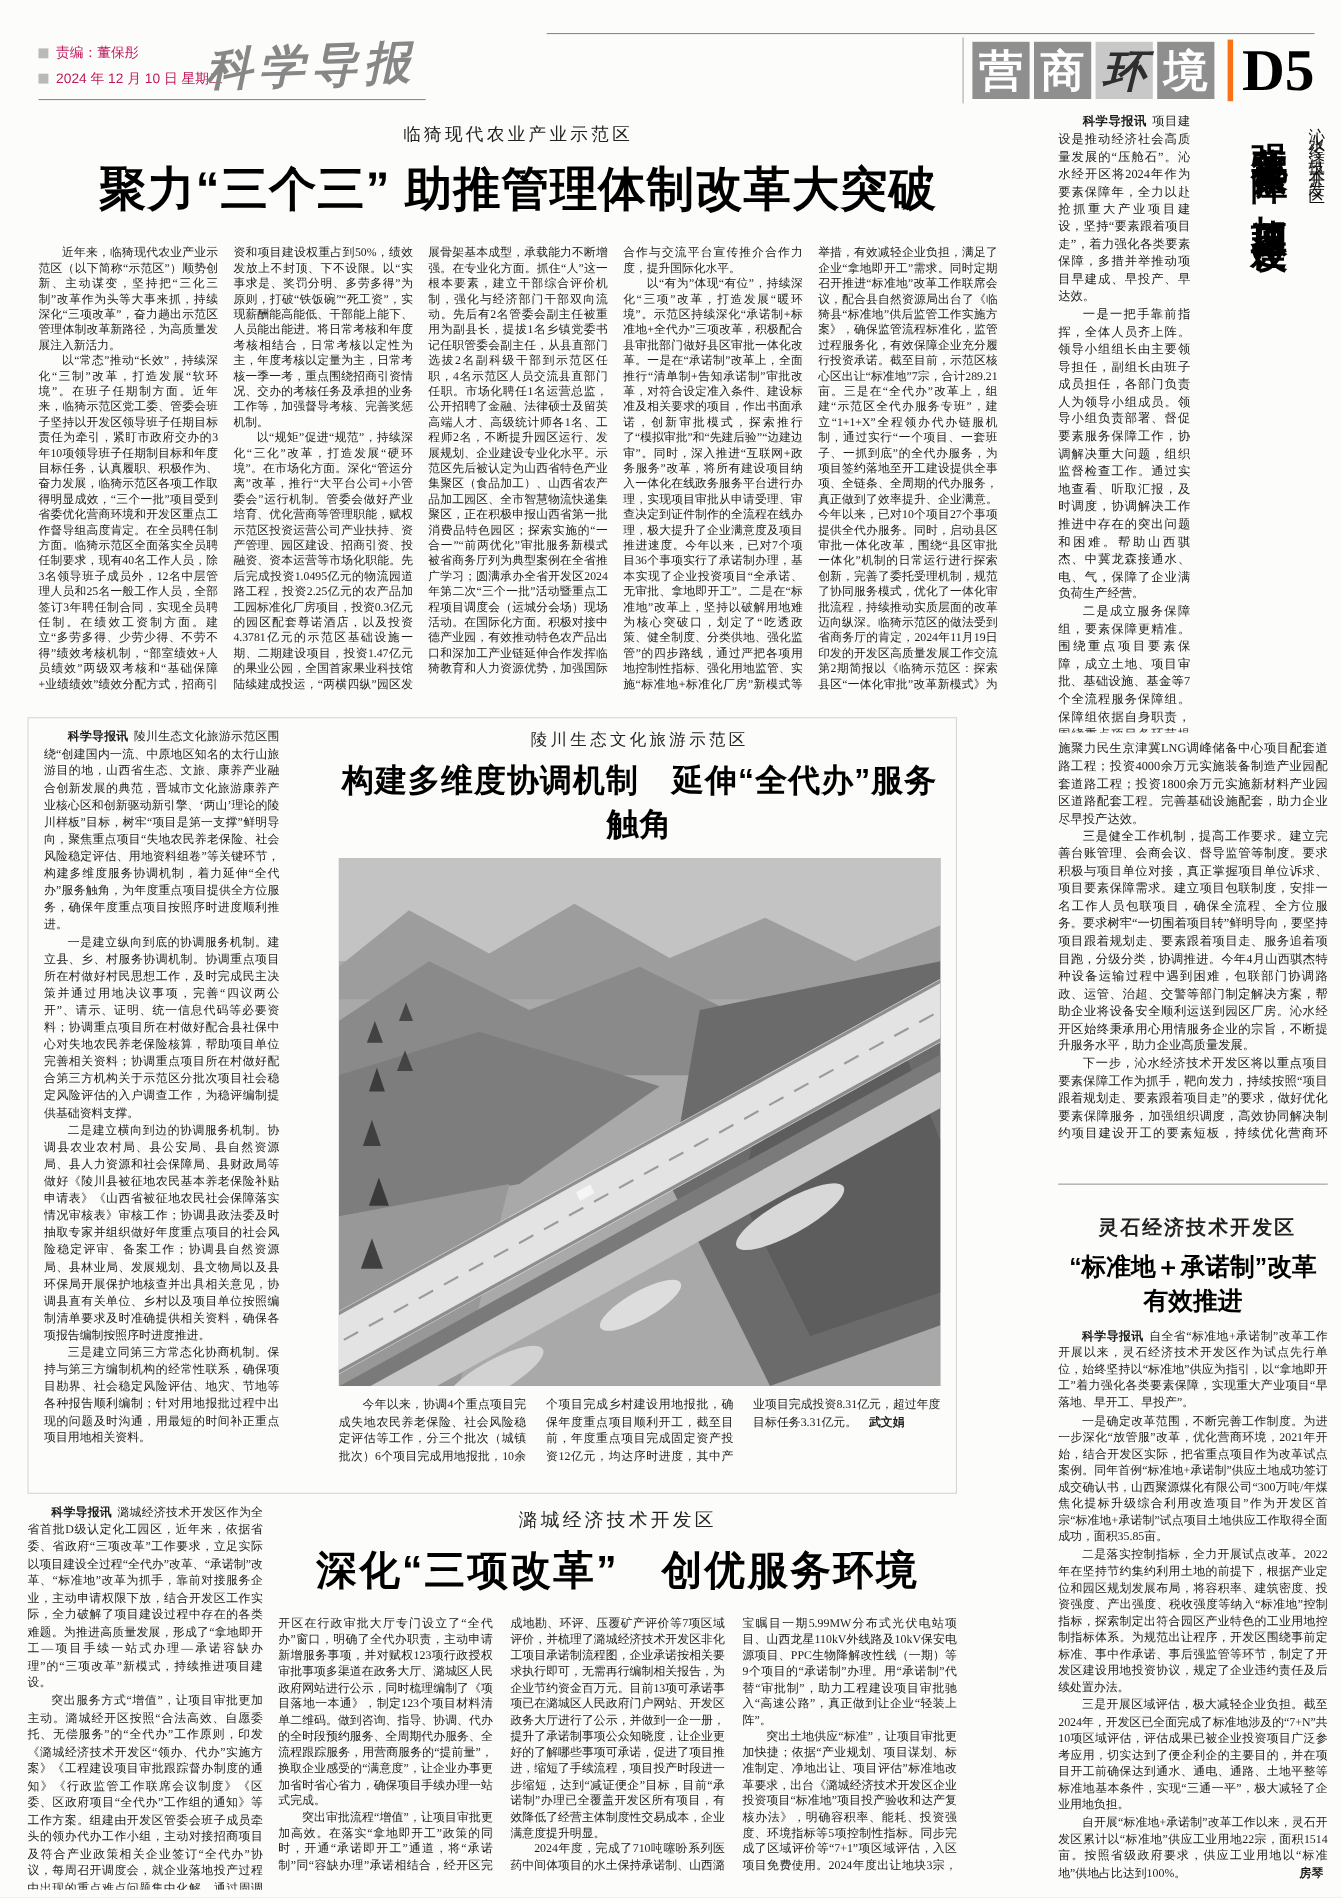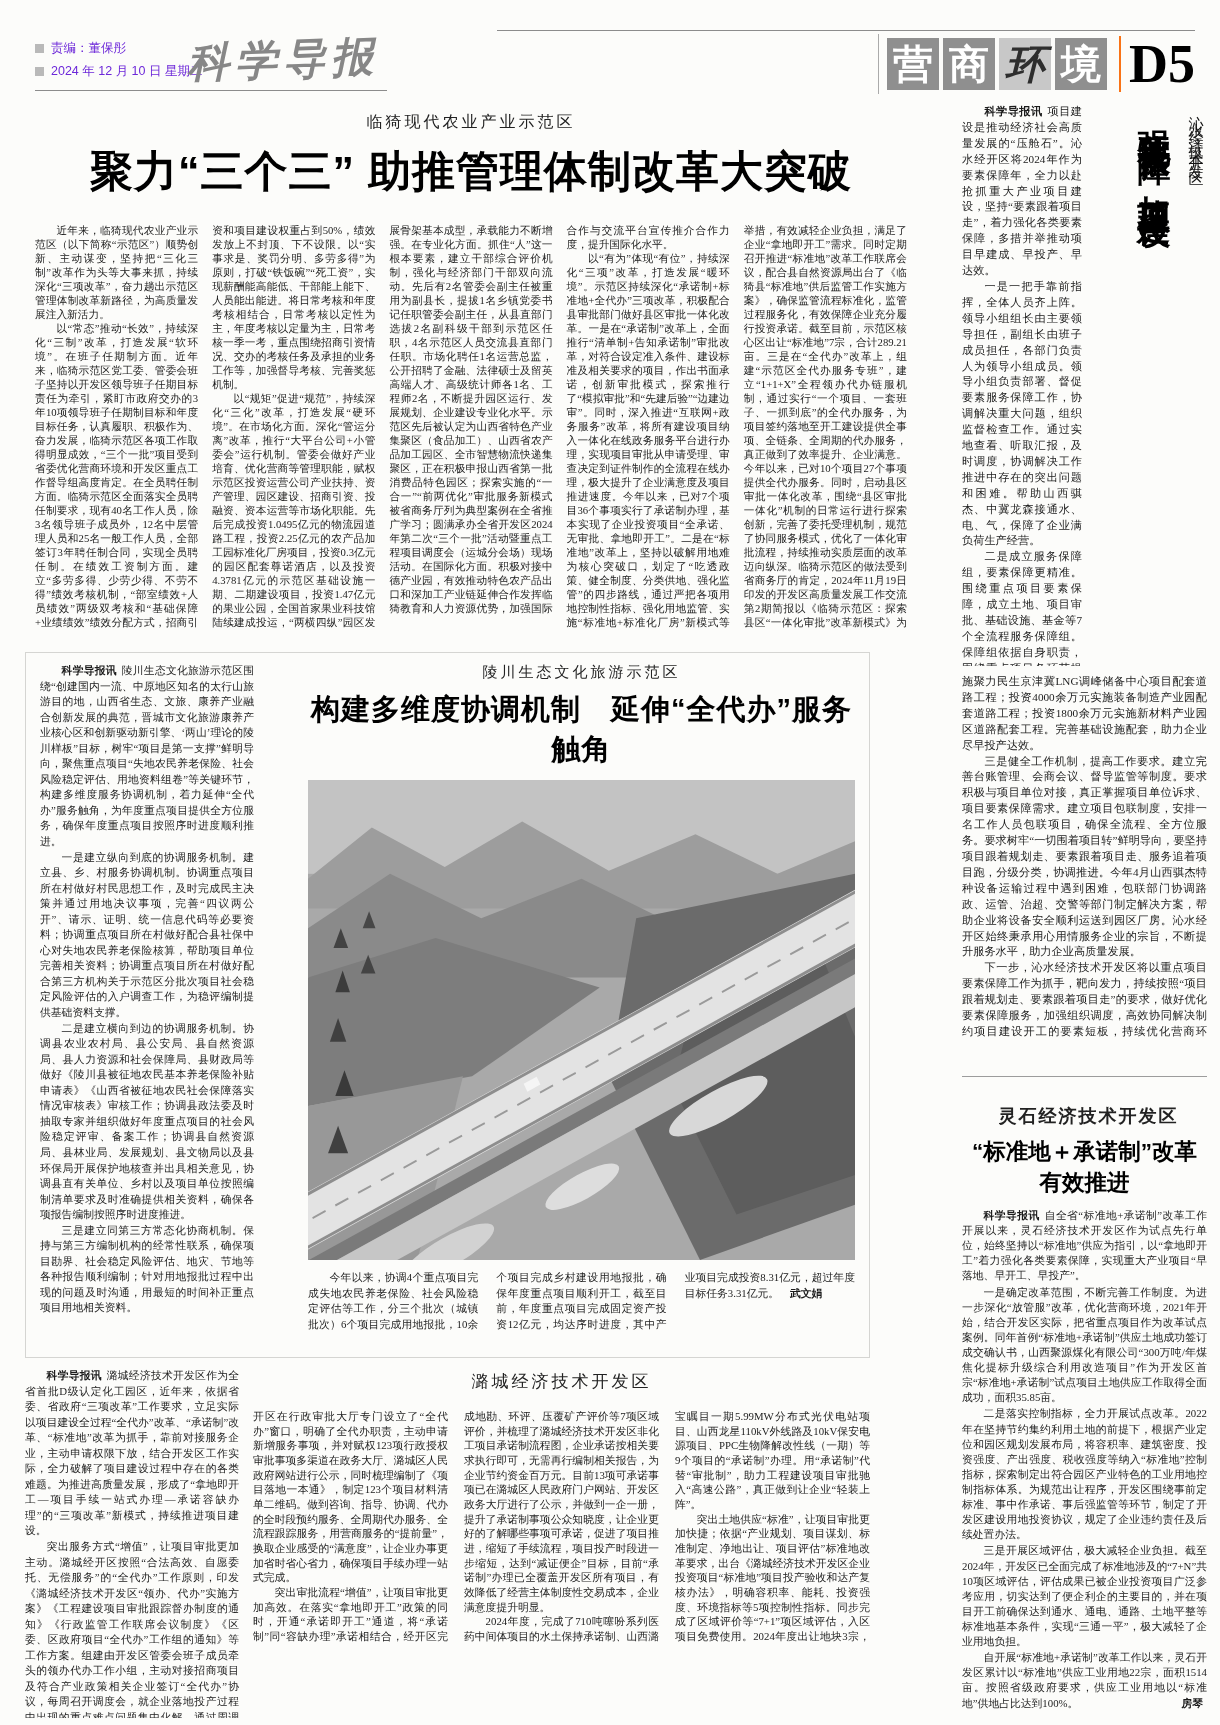--- a/index.html
+++ b/index.html
@@ -3,36 +3,36 @@
 <meta charset="utf-8">
 <style>
   html,body{margin:0;padding:0;background:#e8e8e4;}
   .page{position:relative;width:1220px;height:1725px;margin:0 auto;background:#fcfcfa;overflow:hidden;
         font-family:"Liberation Serif","DejaVu Serif",serif;color:#1c1c1c;}
   [data-interactable]{box-sizing:border-box;}
 
   
   .header{position:absolute;left:35px;top:26px;width:1160px;height:78px;}
   .toprule{position:absolute;left:462px;top:4px;width:698px;height:1px;background:#8c8c8c;}
-  .edit-block{position:absolute;left:0;top:14px;font-size:12.5px;color:#6d28d9;
+  .edit-block{position:absolute;left:0;top:14px;font-size:12.5px;color:#be185d;
               font-family:"Liberation Sans","DejaVu Sans",sans-serif;}
   .edit-row{display:flex;align-items:center;margin-bottom:6px;}
   .sq{display:inline-block;width:9px;height:9px;background:#b9b9b9;margin-right:7px;}
   .edit-underline{position:absolute;left:0;top:64px;width:352px;height:1px;background:#8c8c8c;}
   .masthead{position:absolute;left:152px;top:6px;font-family:"DejaVu Serif",serif;
             font-style:italic;font-weight:bold;font-size:42px;color:#878787;
             letter-spacing:6px;transform:rotate(-2deg);}
   .banner{position:absolute;right:0;top:8px;display:flex;align-items:center;height:60px;
           border-left:1px solid #aaa;padding-left:8px;}
   .bbox{width:52px;height:52px;background:#8f8f8f;color:#fff;margin-right:4px;
         font-family:"Liberation Sans","DejaVu Sans",sans-serif;font-weight:bold;font-size:40px;
         display:flex;align-items:center;justify-content:center;}
   .bbox.cal{background:#c8c8c8;color:#2e2e2e;font-family:"DejaVu Serif",serif;font-style:italic;}
   .edition{font-family:"Liberation Serif",serif;font-weight:bold;font-size:54px;color:#000;
-           margin-left:8px;border-left:2px solid #f97316;padding-left:8px;line-height:56px;}
+           margin-left:8px;border-left:5px solid #f97316;padding-left:8px;line-height:56px;}
 
   
   .kicker{text-align:center;font-size:16px;letter-spacing:3px;color:#222;}
   .headline{text-align:center;font-family:"Liberation Sans","DejaVu Sans",sans-serif;
             font-weight:900;color:#000;}
   .para{margin:0;text-indent:2em;}
   .cont{margin:0;text-indent:0;}
   .lead-label{font-weight:bold;font-family:"Liberation Sans","DejaVu Sans",sans-serif;margin-right:5px;}
   .byline{font-weight:bold;font-family:"Liberation Sans","DejaVu Sans",sans-serif;}
   .byline-inline{font-weight:bold;font-family:"Liberation Sans","DejaVu Sans",sans-serif;
@@ -190,20 +190,21 @@
   </div>
 
   <div class="lu" data-interactable="false">
     <div class="lu-left" data-interactable="false">
       <p class="para" data-interactable="false"><span class="lead-label" data-interactable="false">科学导报讯</span><span data-interactable="false">潞城经济技术开发区作为全省首批D级认定化工园区，近年来，依据省委、省政府“三项改革”工作要求，立足实际以项目建设全过程“全代办”改革、“承诺制”改革、“标准地”改革为抓手，靠前对接服务企业，主动申请权限下放，结合开发区工作实际，全力破解了项目建设过程中存在的各类难题。为推进高质量发展，形成了“拿地即开工—项目手续一站式办理—承诺容缺办理”的“三项改革”新模式，持续推进项目建设。</span></p>
       <p class="para" data-interactable="false">突出服务方式“增值”，让项目审批更加主动。潞城经开区按照“合法高效、自愿委托、无偿服务”的“全代办”工作原则，印发《潞城经济技术开发区“领办、代办”实施方案》《工程建设项目审批跟踪督办制度的通知》《行政监管工作联席会议制度》《区委、区政府项目“全代办”工作组的通知》等工作方案。组建由开发区管委会班子成员牵头的领办代办工作小组，主动对接招商项目及符合产业政策相关企业签订“全代办”协议，每周召开调度会，就企业落地投产过程中出现的重点难点问题集中化解，通过周调度、周通报等方式，形成工作压力，确保事事有着落、件件有回应。</p>
 
     </div>
     <div class="lu-right" data-interactable="false">
       <div class="kicker" data-interactable="false">潞城经济技术开发区</div>
+      <div class="headline" data-interactable="false">深化“三项改革”　创优服务环境</div>
       <div class="lu-body" data-interactable="false">
         <p class="cont" data-interactable="false">开区在行政审批大厅专门设立了“全代办”窗口，明确了全代办职责，主动申请新增服务事项，并对赋权123项行政授权审批事项多渠道在政务大厅、潞城区人民政府网站进行公示，同时梳理编制了《项目落地一本通》，制定123个项目材料清单二维码。做到咨询、指导、协调、代办的全时段预约服务、全周期代办服务、全流程跟踪服务，用营商服务的“提前量”，换取企业感受的“满意度”，让企业办事更加省时省心省力，确保项目手续办理一站式完成。</p>
         <p class="para" data-interactable="false">突出审批流程“增值”，让项目审批更加高效。在落实“拿地即开工”政策的同时，开通“承诺即开工”通道，将“承诺制”同“容缺办理”承诺相结合，经开区完成地勘、环评、压覆矿产评价等7项区域评价，并梳理了潞城经济技术开发区非化工项目承诺制流程图，企业承诺按相关要求执行即可，无需再行编制相关报告，为企业节约资金百万元。目前13项可承诺事项已在潞城区人民政府门户网站、开发区政务大厅进行了公示，并做到一企一册，提升了承诺制事项公众知晓度，让企业更好的了解哪些事项可承诺，促进了项目推进，缩短了手续流程，项目投产时段进一步缩短，达到“减证便企”目标，目前“承诺制”办理已全覆盖开发区所有项目，有效降低了经营主体制度性交易成本，企业满意度提升明显。</p>
         <p class="para" data-interactable="false">2024年度，完成了710吨噻吩系列医药中间体项目的水土保持承诺制、山西潞宝瞩目一期5.99MW分布式光伏电站项目、山西龙星110kV外线路及10kV保安电源项目、PPC生物降解改性线（一期）等9个项目的“承诺制”办理。用“承诺制”代替“审批制”，助力工程建设项目审批驰入“高速公路”，真正做到让企业“轻装上阵”。</p>
         <p class="para" data-interactable="false">突出土地供应“标准”，让项目审批更加快捷；依据“产业规划、项目谋划、标准制定、净地出让、项目评估”标准地改革要求，出台《潞城经济技术开发区企业投资项目“标准地”项目投产验收和达产复核办法》，明确容积率、能耗、投资强度、环境指标等5项控制性指标。同步完成了区域评价等“7+1”项区域评估，入区项目免费使用。2024年度出让地块3宗，全部按“标准地”方式供应，大大推动的项目落地速度。</p>
 
       </div>
     </div>
   </div>
 

